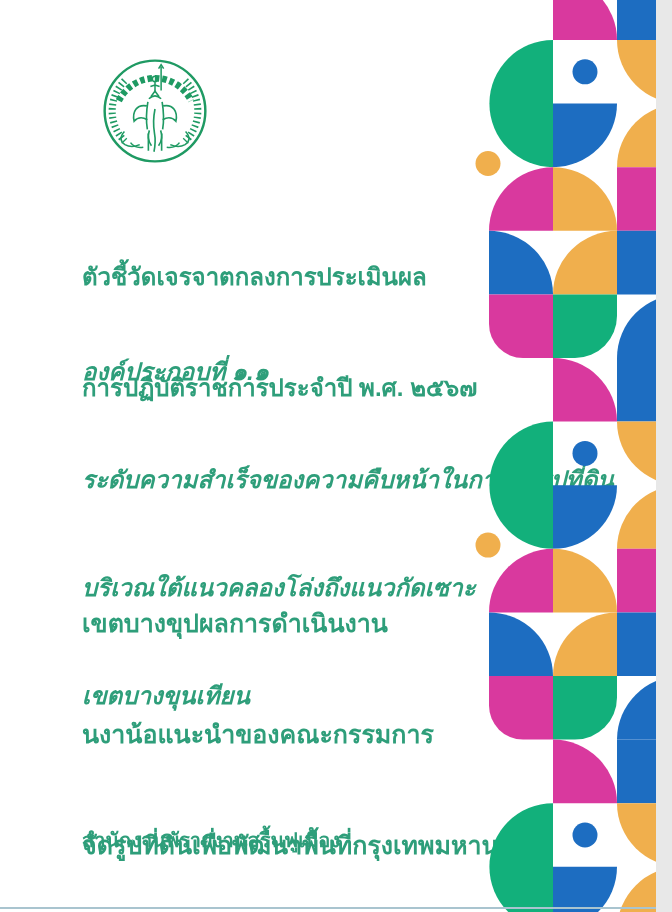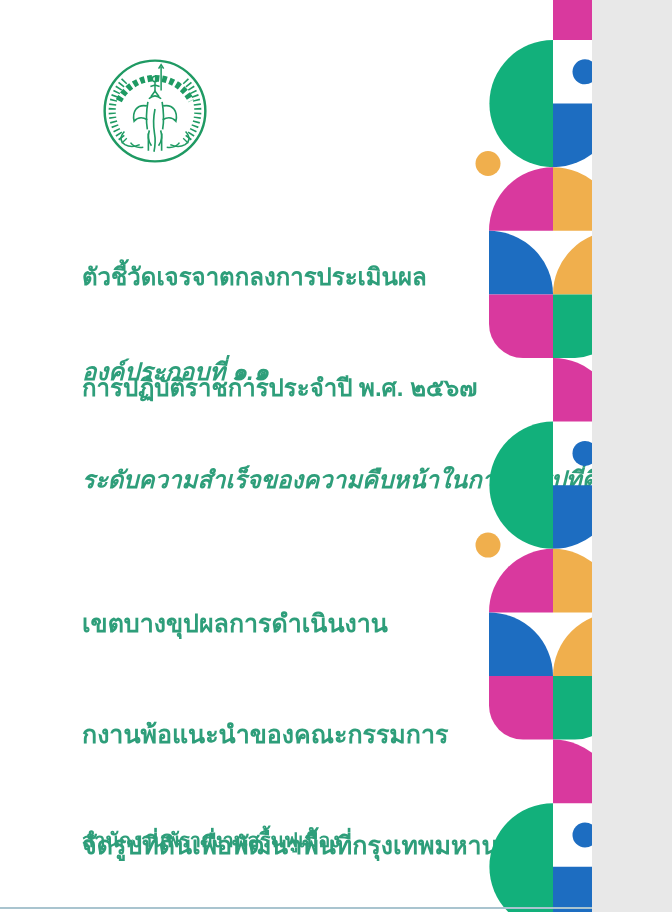--- a/index.html
+++ b/index.html
@@ -1,17 +1,17 @@
 <!DOCTYPE html>
 <html><head>
 <meta charset="utf-8">
 <style>
   html,body{margin:0;padding:0;background:#e8e8e8;}
   .page{
-    position:relative;width:592px;height:912px;background:#ffffff;
+    position:relative;width:656px;height:912px;background:#ffffff;
     overflow:hidden;font-family:"Liberation Sans","DejaVu Sans",sans-serif;
   }
   .txt{position:absolute;left:82px;color:var(--text-green,#2E9E7A);white-space:pre;}
   .block-title{top:184px;font-size:24px;line-height:37px;font-weight:600;}
   .block-component{top:282px;font-size:24px;line-height:36px;font-weight:600;font-style:italic;}
   .block-report{top:531px;font-size:25px;line-height:37px;font-weight:700;}
   .block-footer{top:768px;font-size:20px;line-height:29px;font-weight:600;}
   .logo{position:absolute;left:102px;top:58px;width:106px;height:106px;}
   .pattern{position:absolute;left:470px;top:0;width:202px;height:912px;}
   .bottom-rule{position:absolute;left:0;top:907px;width:672px;height:2px;background:var(--rule,#A9C4CF);}
@@ -56,25 +56,27 @@
   </svg>
 
   <div class="txt block-title">
     <div>ตัวชี้วัดเจรจาตกลงการประเมินผล</div>
     <div>การปฏิบัติราชการประจำปี พ.ศ. ๒๕๖๗</div>
   </div>
 
   <div class="txt block-component">
     <div>องค์ประกอบที่ ๑.๑</div>
     <div>ระดับความสำเร็จของความคืบหน้าในการจัดรูปที่ดิน</div>
+    <div>บริเวณใต้แนวคลองโล่งถึงแนวกัดเซาะ</div>
+    <div>เขตบางขุนเทียน</div>
   </div>
 
   <div class="txt block-report">
     <div>เขตบางขุปผลการดำเนินงาน</div>
-    <div>กงานพ้อแนะนำของคณะกรรมการ</div>
+    <div>นงาน้อแนะนำของคณะกรรมการ</div>
     <div>จัดรูปที่ดินเพื่อพัฒนาพื้นที่กรุงเทพมหานคร</div>
     
   </div>
 
   <div class="txt block-footer">
     <div>สำนักงานพัรายงานสรื้นฟูเมือง</div>
     
     
   </div>
 

